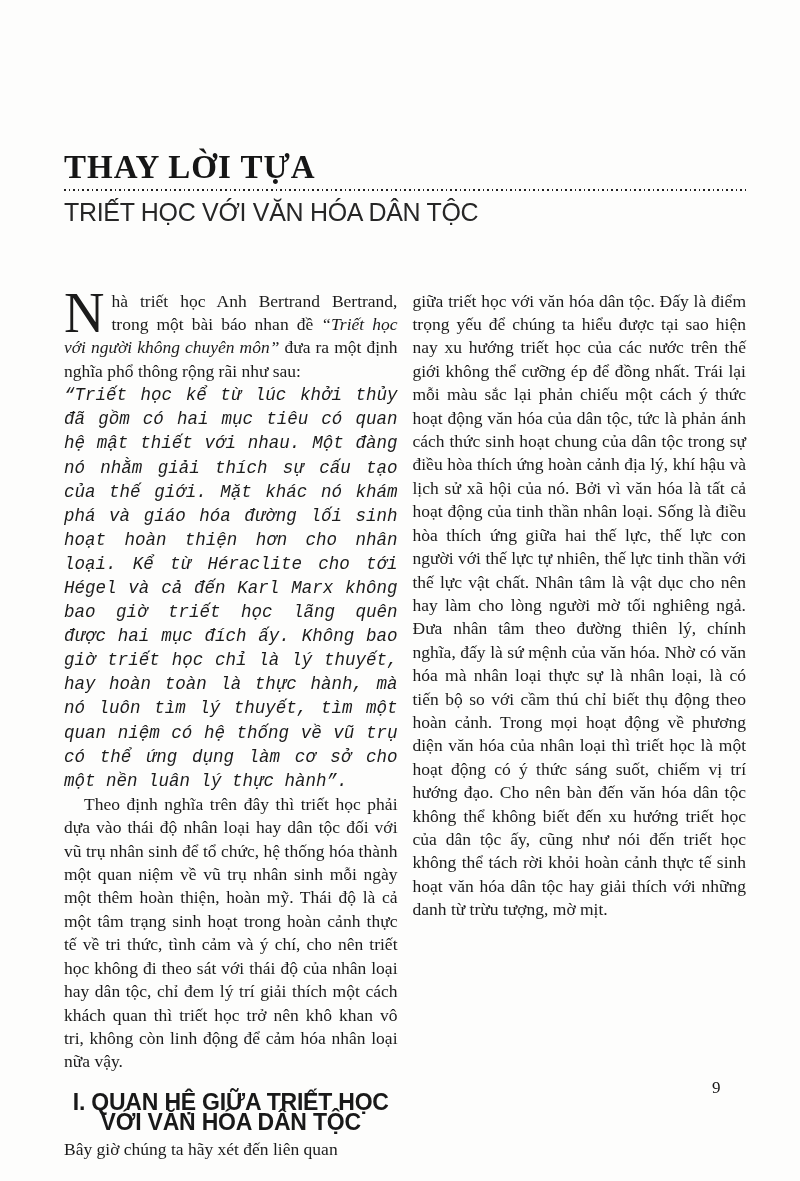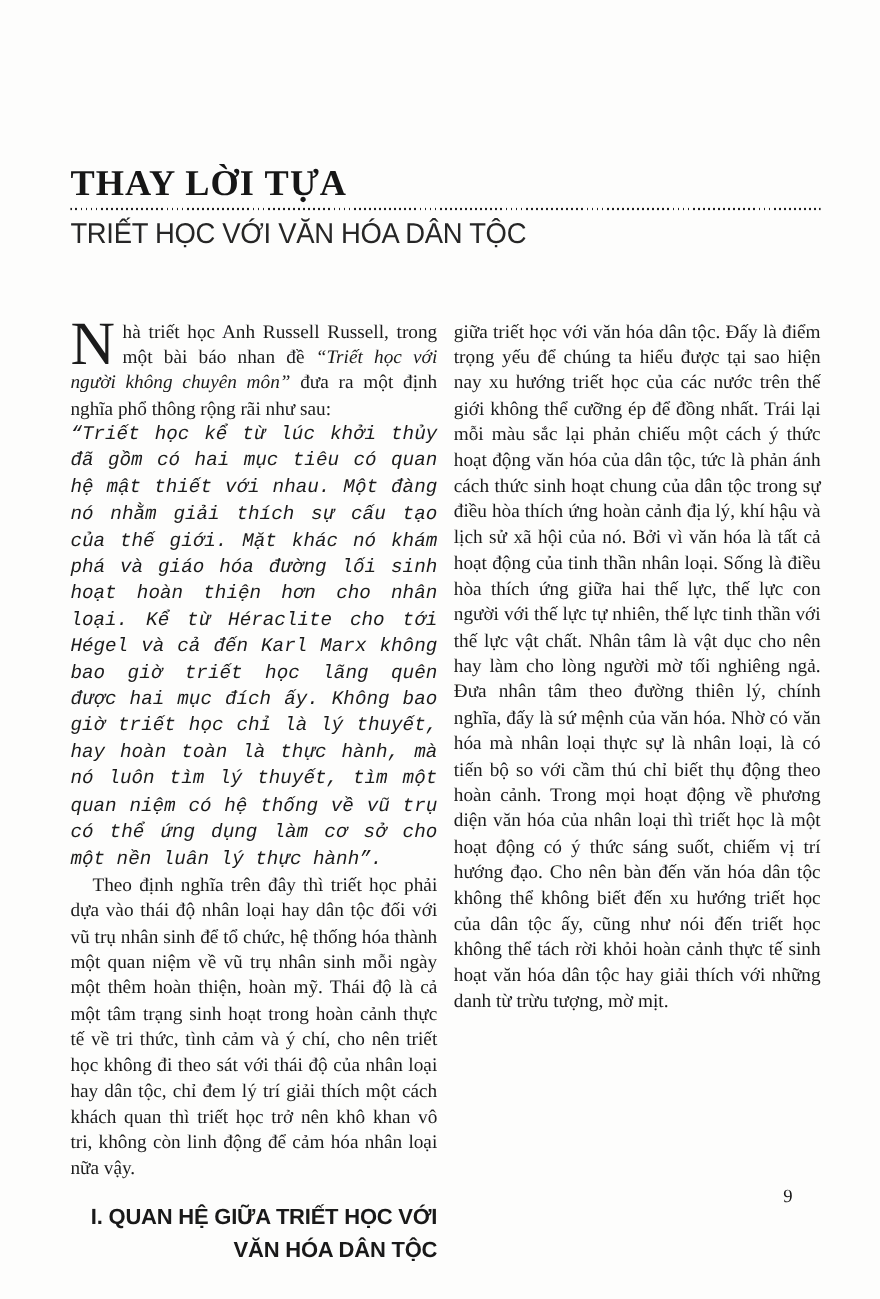--- a/index.html
+++ b/index.html
@@ -75,26 +75,26 @@
   .inline-italic { font-style: italic; }
   .blockquote {
     font-style: italic;
     margin: 6px 0 8px 28px;
     line-height: 24.1px;
     font-family: Liberation Mono, monospace;
   }
   .section-heading {
     font-family: "Liberation Sans", sans-serif;
     font-weight: 700;
-    font-size: 20px;
-    line-height: 30px;
+    font-size: 23px;
+    line-height: 20px;
     letter-spacing: -0.2px;
     color: #191919;
     margin: 18px 0 6px 0;
-    text-align: right;
+    text-align: center;
   }
   .para-continued { margin: 0; }
   .page-number {
     position: absolute;
     left: 712px;
     top: 1078px;
     font-size: 17px;
     font-family: "Liberation Serif", serif;
     color: #161616;
   }
@@ -106,28 +106,29 @@
 
   <header>
     <h1 class="book-title">THAY LỜI TỰA</h1>
     <div class="dotted-rule"></div>
     <h2 class="chapter-title">TRIẾT HỌC VỚI VĂN HÓA DÂN TỘC</h2>
   </header>
 
   <div class="columns body-text">
 
     <div class="col col-left">
-      <p><span class="dropcap">N</span><span>hà triết học Anh Russell Russell, trong một bài báo nhan đề </span><span class="inline-italic">“Triết học với người không chuyên môn”</span><span> đưa ra một định nghĩa phổ thông rộng rãi như sau:</span></p>
+      <p><span class="dropcap">N</span><span>hà triết học Anh Bertrand Bertrand, trong một bài báo nhan đề </span><span class="inline-italic">“Triết học với người không chuyên môn”</span><span> đưa ra một định nghĩa phổ thông rộng rãi như sau:</span></p>
 
       <p class="blockquote">“Triết học kể từ lúc khởi thủy đã gồm có hai mục tiêu có quan hệ mật thiết với nhau. Một đàng nó nhằm giải thích sự cấu tạo của thế giới. Mặt khác nó khám phá và giáo hóa đường lối sinh hoạt hoàn thiện hơn cho nhân loại. Kể từ Héraclite cho tới Hégel và cả đến Karl Marx không bao giờ triết học lãng quên được hai mục đích ấy. Không bao giờ triết học chỉ là lý thuyết, hay hoàn toàn là thực hành, mà nó luôn tìm lý thuyết, tìm một quan niệm có hệ thống về vũ trụ có thể ứng dụng làm cơ sở cho một nền luân lý thực hành”.</p>
 
       <p class="indent">Theo định nghĩa trên đây thì triết học phải dựa vào thái độ nhân loại hay dân tộc đối với vũ trụ nhân sinh để tổ chức, hệ thống hóa thành một quan niệm về vũ trụ nhân sinh mỗi ngày một thêm hoàn thiện, hoàn mỹ. Thái độ là cả một tâm trạng sinh hoạt trong hoàn cảnh thực tế về tri thức, tình cảm và ý chí, cho nên triết học không đi theo sát với thái độ của nhân loại hay dân tộc, chỉ đem lý trí giải thích một cách khách quan thì triết học trở nên khô khan vô tri, không còn linh động để cảm hóa nhân loại nữa vậy.</p>
 
       <h3 class="section-heading">I. QUAN HỆ GIỮA TRIẾT HỌC VỚI VĂN HÓA DÂN TỘC</h3>
 
+      <p class="para-continued">Bây giờ chúng ta hãy xét đến liên quan</p>
     </div>
 
     <div class="col col-right">
       <p class="para-continued">giữa triết học với văn hóa dân tộc. Đấy là điểm trọng yếu để chúng ta hiểu được tại sao hiện nay xu hướng triết học của các nước trên thế giới không thể cưỡng ép để đồng nhất. Trái lại mỗi màu sắc lại phản chiếu một cách ý thức hoạt động văn hóa của dân tộc, tức là phản ánh cách thức sinh hoạt chung của dân tộc trong sự điều hòa thích ứng hoàn cảnh địa lý, khí hậu và lịch sử xã hội của nó. Bởi vì văn hóa là tất cả hoạt động của tinh thần nhân loại. Sống là điều hòa thích ứng giữa hai thế lực, thế lực con người với thế lực tự nhiên, thế lực tinh thần với thế lực vật chất. Nhân tâm là vật dục cho nên hay làm cho lòng người mờ tối nghiêng ngả. Đưa nhân tâm theo đường thiên lý, chính nghĩa, đấy là sứ mệnh của văn hóa. Nhờ có văn hóa mà nhân loại thực sự là nhân loại, là có tiến bộ so với cầm thú chỉ biết thụ động theo hoàn cảnh. Trong mọi hoạt động về phương diện văn hóa của nhân loại thì triết học là một hoạt động có ý thức sáng suốt, chiếm vị trí hướng đạo. Cho nên bàn đến văn hóa dân tộc không thể không biết đến xu hướng triết học của dân tộc ấy, cũng như nói đến triết học không thể tách rời khỏi hoàn cảnh thực tế sinh hoạt văn hóa dân tộc hay giải thích với những danh từ trừu tượng, mờ mịt.</p>
 
     </div>
 
   </div>
 
   <div class="page-number">9</div>

